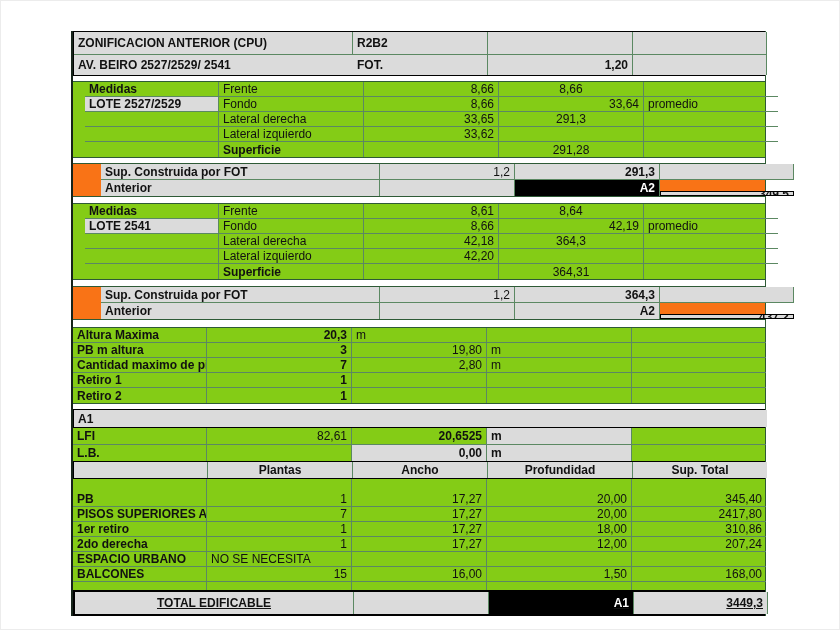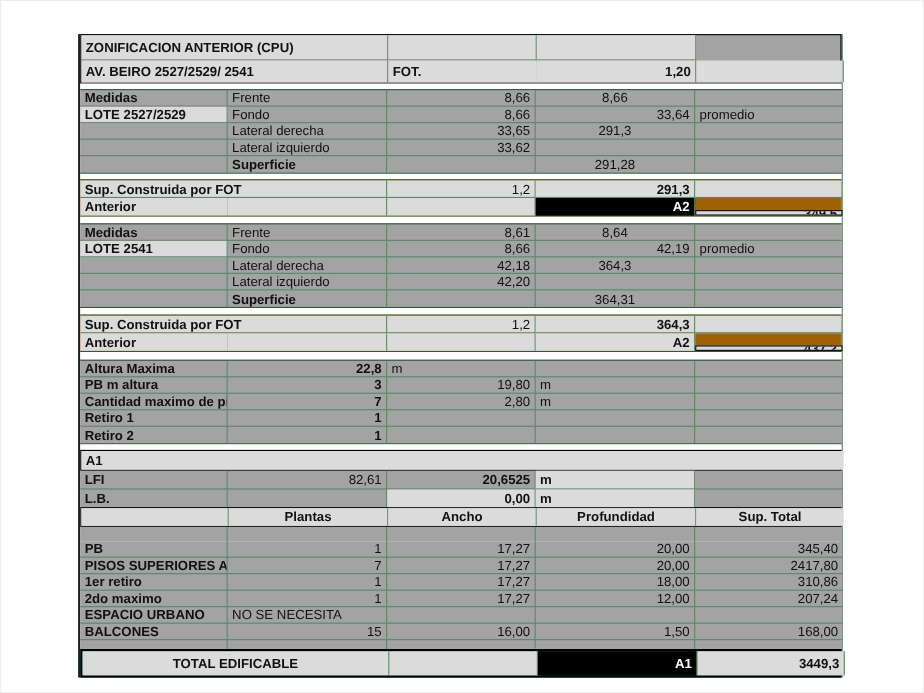--- a/index.html
+++ b/index.html
@@ -9,21 +9,21 @@
     box-sizing:border-box;border:1px solid #ececec;
   }
   .tbl{
     position:absolute;left:70px;top:30px;width:695px;
     border-left:2px solid #16241a;border-right:1.5px solid #2e5a36;
     box-sizing:border-box;
   }
   .sec{
     display:grid;grid-template-columns:134px 145px 135px 145px 134px;
     border-top:1.5px solid #2e5a36;border-bottom:1.5px solid #2e5a36;
-    box-sizing:border-box;background:#a3a3a3;
+    box-sizing:border-box;background:#84cc16;
   }
   .sec>div{
     box-sizing:border-box;border-right:1px solid #5b8862;border-bottom:1px solid #5b8862;
     padding:0 4px;display:flex;align-items:center;font-size:12px;line-height:1;
     overflow:hidden;white-space:nowrap;min-width:0;
   }
   .sec>div:nth-child(5n){border-right:none;}
   .lr{border-bottom:none !important;}
   .nobr{border-right:none !important;}
   .b{font-weight:bold;}
@@ -38,38 +38,39 @@
   .gray{background:#dbdbdb;}
   .blkcell{background:#000;color:#fff;}
   .bbox{border:1.5px solid #000 !important;margin-top:11px;}
   .span2{grid-column:span 2;}
   .span5{grid-column:span 5;}
   .gap{height:5px;background:#fff;}
   .gap6{height:6px;background:#fff;}
   .gap7{height:7px;background:#fff;}
   
   .s-hdr{border:1.5px solid #000;grid-template-rows:23px 20px;}
-  .s-lote{grid-template-rows:repeat(5,15px);}
-  .s-fot{grid-template-rows:repeat(2,16px);background:#a16207;}
+  .s-lote{grid-template-rows:repeat(5,15px);padding-left:12px;}
+  .s-fot{grid-template-rows:repeat(2,16px);background:#f97316;padding-left:28px;}
   .s-alt{grid-template-rows:repeat(5,15px);}
   .s-a1title{border:1.5px solid #000;grid-template-rows:17px;}
   .s-a1info{border-top:none;border-bottom:none;grid-template-rows:17px 16px;}
   .s-colhdr{border:1.5px solid #000;grid-template-rows:16px;background:#dbdbdb;}
   .s-empty{border-top:none;border-bottom:none;grid-template-rows:13px;}
   .s-data{border-top:none;border-bottom:none;grid-template-rows:repeat(6,15px) 8px;}
-  .s-total{border:2px solid #000;grid-template-rows:22px;background:#0f766e;}
+  .s-total{border:2px solid #000;grid-template-rows:22px;background:#eab308;text-decoration:underline;}
 </style>
 </head>
 <body>
 
 <div class="canvas">
   <div class="tbl">
 
     <div class="sec s-hdr">
       <div class="b gray span2">ZONIFICACION ANTERIOR (CPU)</div>
+      <div class="b gray">R2B2</div>
       <div class="gray"></div>
       <div class="gray"></div>
       <div class="b gray span2 lr">AV. BEIRO 2527/2529/ 2541</div>
       <div class="b gray lr">FOT.</div>
       <div class="b gray r lr">1,20</div>
       <div class="gray lr"></div>
     </div>
 
     <div class="gap"></div>
 
@@ -166,21 +167,21 @@
       <div class="gray lr"></div>
       <div class="gray lr"></div>
       <div class="b r gray lr">A2</div>
       <div class="b r gray bbox lr">437,2</div>
     </div>
 
     <div class="gap7"></div>
 
     <div class="sec s-alt">
       <div class="b">Altura Maxima</div>
-      <div class="b r">22,8</div>
+      <div class="b r">20,3</div>
       <div>m</div>
       <div></div>
       <div></div>
 
       <div class="b">PB m altura</div>
       <div class="b r">3</div>
       <div class="r">19,80</div>
       <div class="s8">m</div>
       <div></div>
 
@@ -251,21 +252,21 @@
       <div class="r">17,27</div>
       <div class="r">20,00</div>
       <div class="r">2417,80</div>
 
       <div class="b s9">1er retiro</div>
       <div class="r s9">1</div>
       <div class="r">17,27</div>
       <div class="r">18,00</div>
       <div class="r">310,86</div>
 
-      <div class="b s9">2do maximo</div>
+      <div class="b s9">2do derecha</div>
       <div class="r s9">1</div>
       <div class="r">17,27</div>
       <div class="r">12,00</div>
       <div class="r">207,24</div>
 
       <div class="b s9">ESPACIO URBANO</div>
       <div class="s8">NO SE NECESITA</div>
       <div></div>
       <div></div>
       <div></div>

